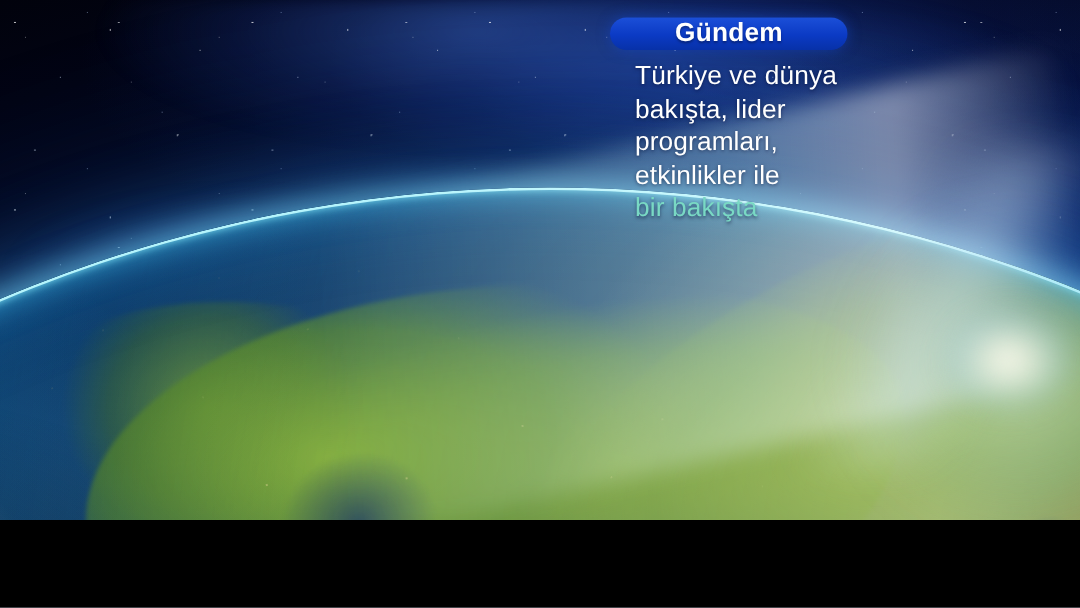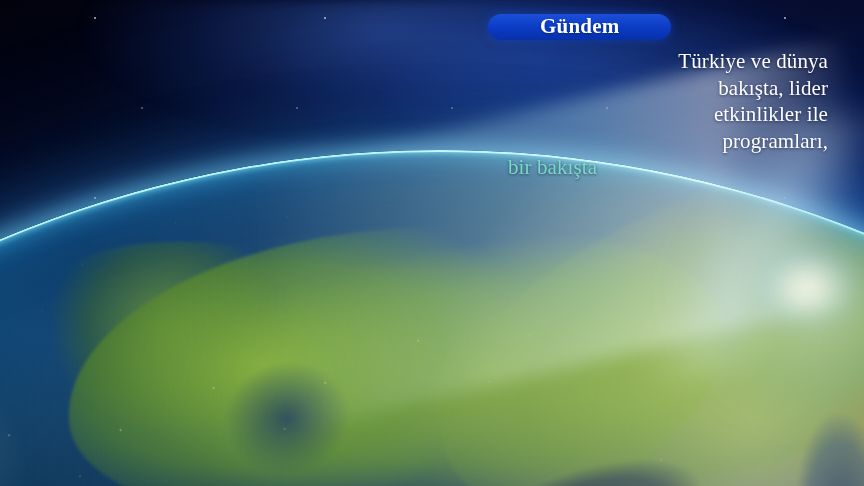--- a/index.html
+++ b/index.html
@@ -8,24 +8,23 @@
     padding: 0;
     background: #000;
   }
   body {
     font-family: "Liberation Sans", sans-serif;
   }
 
   #stage {
     position: relative;
     width: 864px;
-    height: 486px;
+    height: 416px;
     overflow: hidden;
     background: #0f172a;
-    font-family: Liberation Serif, serif;
   }
 
   
   .space-base {
     position: absolute;
     inset: 0;
     background:
       radial-gradient(ellipse 70% 55% at 62% 12%, rgba(30,70,180,0.55) 0%, rgba(10,25,85,0.30) 45%, rgba(0,0,0,0) 78%),
       radial-gradient(ellipse 60% 50% at 95% 40%, rgba(40,95,200,0.45) 0%, rgba(6,18,70,0.2) 50%, rgba(0,0,0,0) 80%),
       linear-gradient(165deg, #01020c 0%, #03061c 26%, #061034 50%, #0a1c55 72%, #0e2a72 100%);
@@ -324,21 +323,21 @@
     margin-left: 20px;
     font-size: 21px;
     line-height: 26.5px;
     letter-spacing: 0.1px;
   }
   .line {
     display: block;
     white-space: nowrap;
     text-shadow: 0 1px 3px rgba(0,10,40,0.55);
   }
-  .line.white { color: #ffffff; text-align: right; }
+  .line.white { color: #ffffff; }
   .line.teal  { color: #79d9c4; }
   .line.teal2 { color: #7fdcc0; }
 </style>
 </head>
 <body>
 
 <div id="stage">
 
   <div class="space-base"></div>
   <div class="nebula"></div>
@@ -374,19 +373,19 @@
   <div class="limb-streak"></div>
   <div class="sun-halo"></div>
   <div class="sun-streak"></div>
   <div class="sun-core"></div>
 
   <div class="overlay">
     <div class="badge">Gündem</div>
     <div class="body-text">
       <span class="line white">Türkiye ve dünya</span>
       <span class="line white">bakışta, lider</span>
+      <span class="line white">programları,</span>
       <span class="line white">etkinlikler ile</span>
-      <span class="line white">programları,</span>
       <span class="line teal">bir bakışta</span>
     </div>
   </div>
 
 </div>
 
 </body></html>

